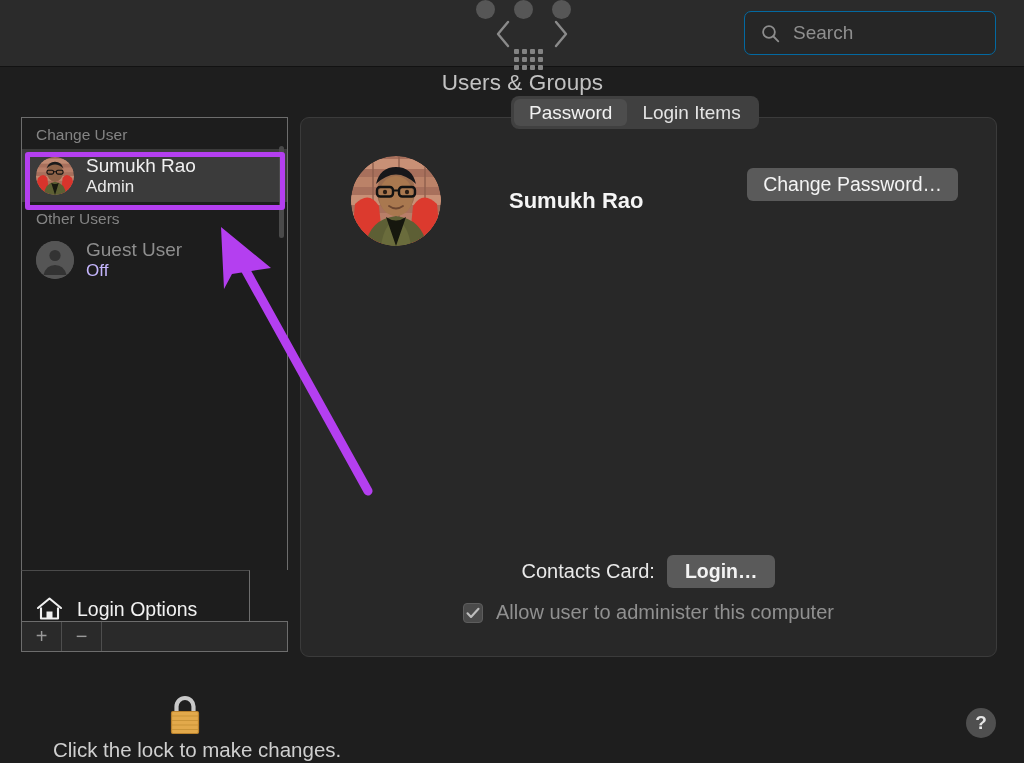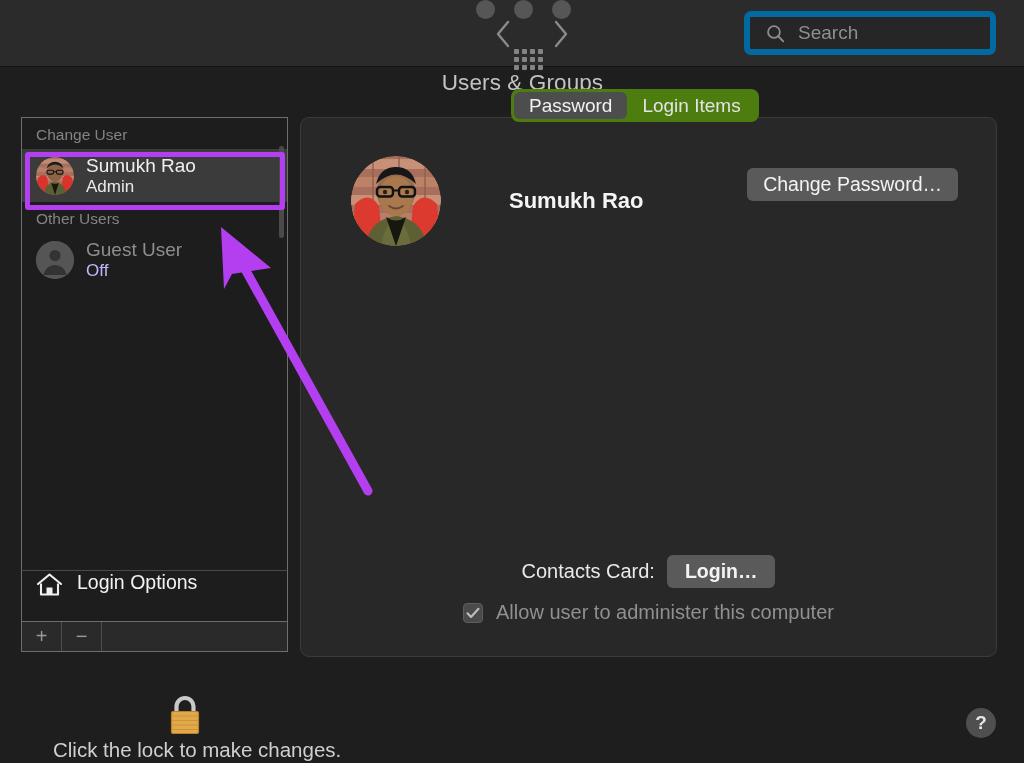--- a/index.html
+++ b/index.html
@@ -80,21 +80,21 @@
     font-size: 22.5px;
     color: #c2c2c2;
     letter-spacing: 0.1px;
     white-space: nowrap;
   }
 
   .search-box {
     position: absolute;
     right: 28px; top: 11px;
     width: 252px; height: 44px;
-    border: 6px solid #0369a1;
+    border: 1px solid #0369a1;
     border-radius: 7px;
     background: #262626;
     display: flex;
     align-items: center;
     padding-left: 16px;
   }
   .search-icon { color: #8d8d8d; display: flex; }
   .search-field {
     margin-left: 13px;
     font-size: 19px;
@@ -157,27 +157,27 @@
     right: 3px; top: 28px;
     width: 5px; height: 92px;
     background: #4a4a4a;
     border-radius: 3px;
   }
 
   
   .login-options {
     position: absolute;
     left: 21px; top: 570px;
-    width: 267px; height: 51px;
+    width: 229px; height: 51px;
     background: #1d1d1d;
     border: 1px solid #6d6d6d;
     border-top: 1px solid #4a4a4a;
     border-bottom: none;
     display: flex;
-    align-items: flex-start;
+    align-items: flex-end;
     padding-left: 14px;
   }
   .house-icon { width: 28px; height: 26px; display: flex; align-items: center; }
   .lo-label { margin-left: 13px; font-size: 19.5px; color: #f2f2f2; }
 
   .addremove {
     position: absolute;
     left: 21px; top: 621px;
     width: 267px; height: 31px;
     background: #2a2a2a;
@@ -200,23 +200,23 @@
     position: absolute;
     left: 300px; top: 117px;
     width: 697px; height: 540px;
     background: #282828;
     border: 1px solid #3b3b3b;
     border-radius: 9px;
   }
 
   .tabs {
     position: absolute;
-    left: 511px; top: 89px;
+    left: 511px; top: 96px;
     height: 33px;
-    background: #4d7c0f;
+    background: #404040;
     border-radius: 8px;
     display: flex;
     align-items: center;
     padding: 3px;
     z-index: 5;
     justify-content: space-between;
   }
   .tab {
     height: 27px;
     padding: 0 15px;

